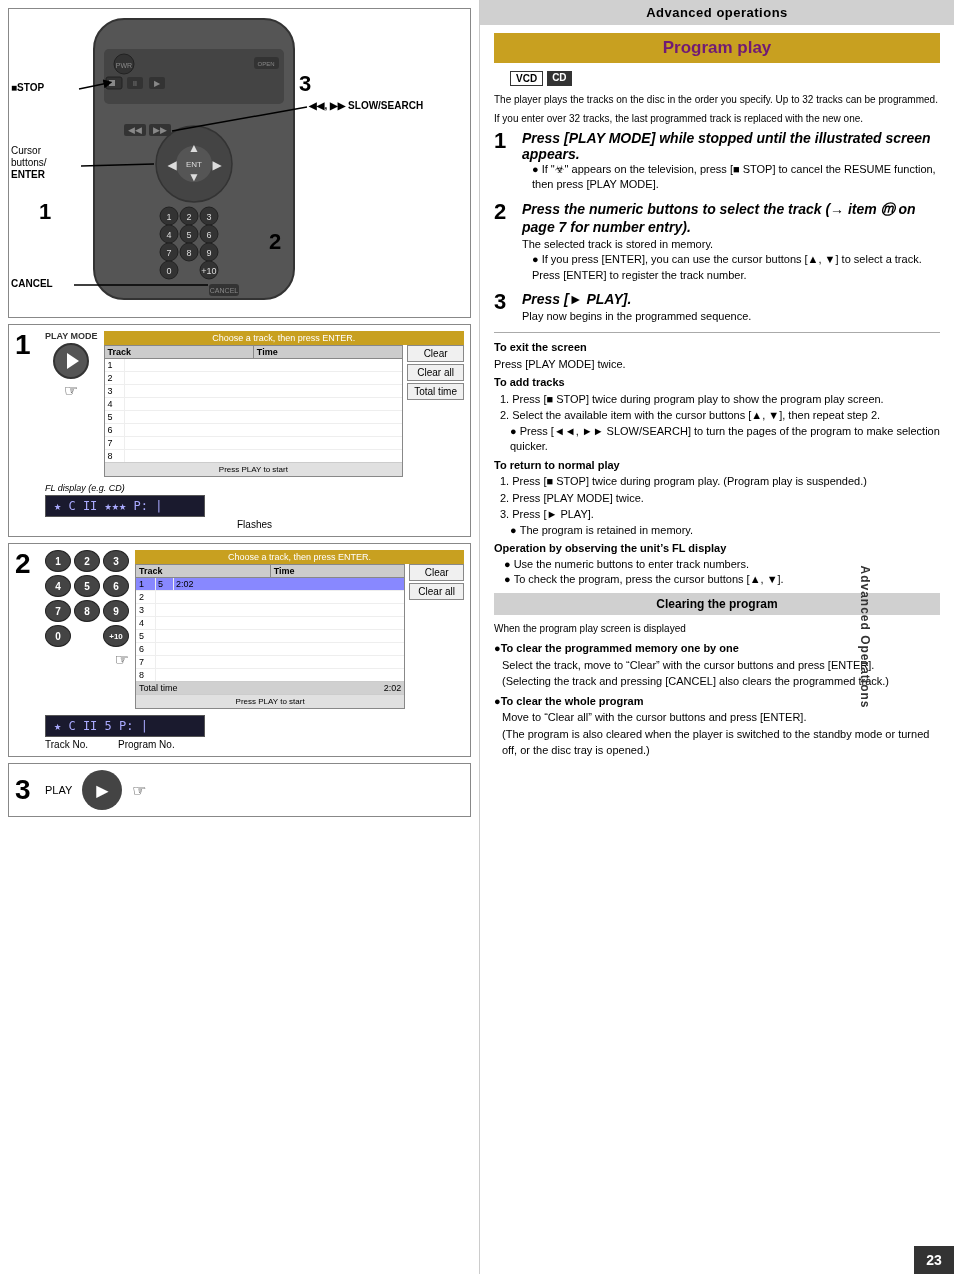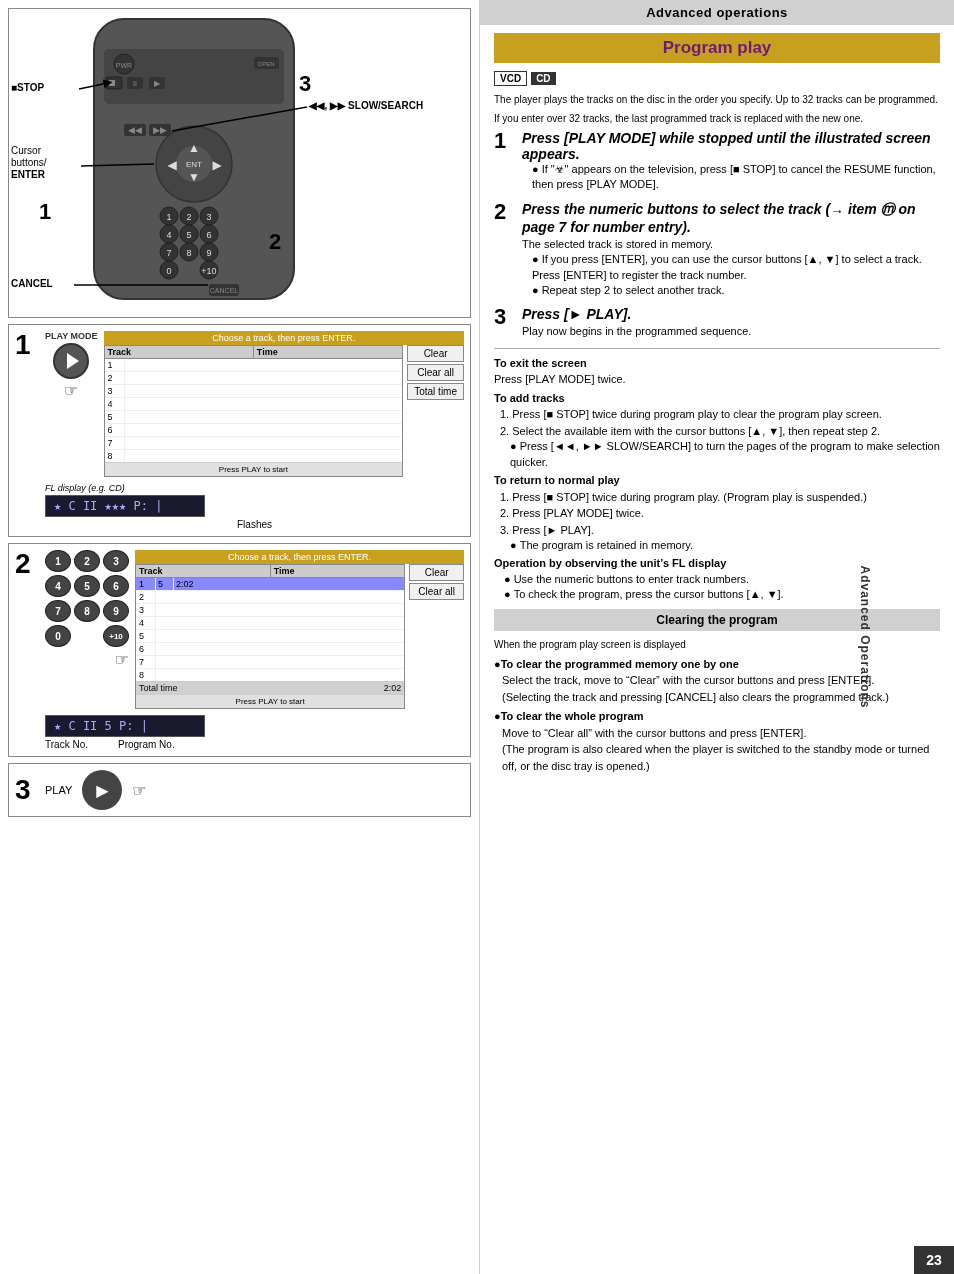--- a/index.html
+++ b/index.html
@@ -60,21 +60,21 @@
       font-weight: bold;
       color: #701a75;
       text-align: center;
     }
 
     
     .badges {
       display: flex;
       gap: 4px;
       margin-bottom: 6px;
-      align-items: center;
+      margin-left: 16px;
     }
     .badge-vcd {
       border: 1.5px solid #333;
       padding: 1px 5px;
       font-size: 10px;
       font-weight: bold;
     }
     .badge-cd {
       background: #333;
       color: #fff;
@@ -550,40 +550,39 @@
     </div>
 
     <div class="step">
       <div class="step-num">2</div>
       <div class="step-content">
         <div class="step-title">
           <span>Press the numeric buttons to select the track</span><span> (→ item ⓜ on page 7 for number entry).</span>
         </div>
         <div class="step-sub">The selected track is stored in memory.</div>
         <div class="bullet">If you press [ENTER], you can use the cursor buttons [▲, ▼] to select a track. Press [ENTER] to register the track number.</div>
-        <div class="bullet">Repeat step 2 to select another track.</div>
       </div>
     </div>
 
     <div class="step">
       <div class="step-num">3</div>
       <div class="step-content">
         <div class="step-title">Press [► PLAY].</div>
         <div class="step-sub">Play now begins in the programmed sequence.</div>
       </div>
     </div>
 
     <hr class="divider-line">
 
     <div class="notes-section">
       <div><span class="bold">To exit the screen</span></div>
       <div>Press [PLAY MODE] twice.</div>
       <div style="margin-top:2px;"><span class="bold">To add tracks</span></div>
       <div style="margin-left:6px;">
-        <div>1. <span>Press [■ STOP] twice during program play to clear the program play screen.</span></div>
+        <div>1. <span>Press [■ STOP] twice during program play to show the program play screen.</span></div>
         <div>2. <span>Select the available item with the cursor buttons [▲, ▼], then repeat step 2.</span></div>
         <div class="bullet">Press [◄◄, ►► SLOW/SEARCH] to turn the pages of the program to make selection quicker.</div>
       </div>
       <div style="margin-top:2px;"><span class="bold">To return to normal play</span></div>
       <div style="margin-left:6px;">
         <div>1. <span>Press [■ STOP] twice during program play. (Program play is suspended.)</span></div>
         <div>2. <span>Press [PLAY MODE] twice.</span></div>
         <div>3. <span>Press [► PLAY].</span></div>
         <div class="bullet">The program is retained in memory.</div>
       </div>

